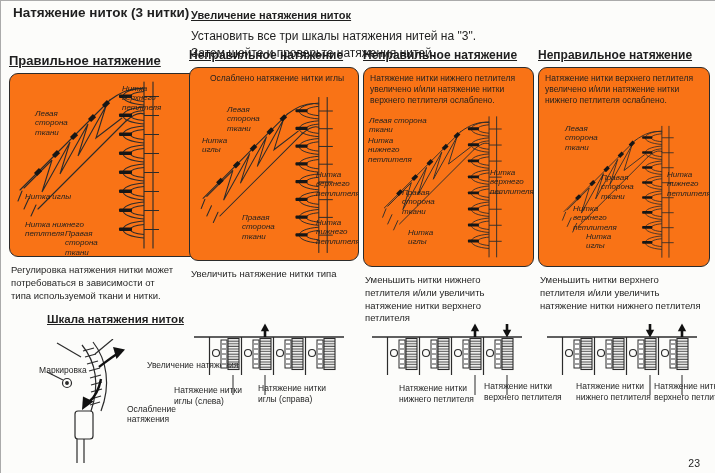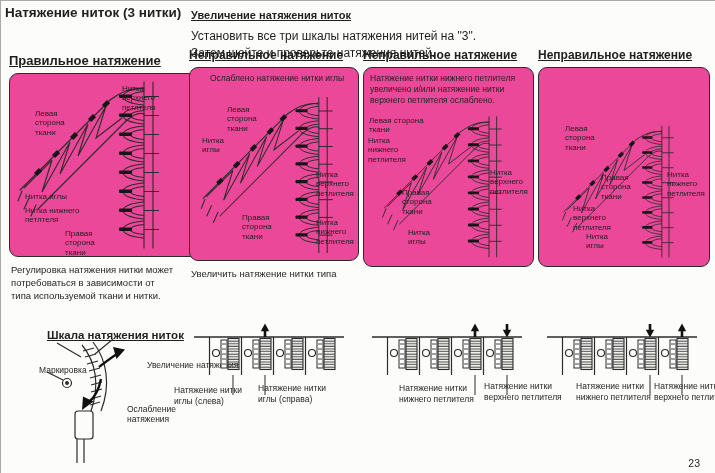--- a/index.html
+++ b/index.html
@@ -12,24 +12,24 @@
   }
   .abs{position:absolute;}
   .page-title{font-size:13.5px;font-weight:bold;}
   .sec-head{font-size:11px;font-weight:bold;text-decoration:underline;margin:0;}
   .intro-text{font-size:12px;line-height:1.4;margin:7px 0 0 0;}
   .col{position:absolute;}
   .col-head{font-size:12px;font-weight:bold;text-decoration:underline;margin:0 0 5px 0;white-space:nowrap;}
   .col-head.big{font-size:13px;}
   .dbox{
     position:relative;border:1.3px solid #2b2b2b;border-radius:9px;
-    background:#ec4899;overflow:hidden;
+    background:#f97316;overflow:hidden;
   }
   .note{font-size:8.5px;line-height:1.3;margin:0;padding:5px 6px 0 6px;}
-  .lab{position:absolute;font-size:8px;line-height:1.18;}
+  .lab{position:absolute;font-size:8px;line-height:1.18;font-style:italic;}
   .caption{font-size:9.5px;line-height:1.35;margin:7px 0 0 2px;}
   .art{position:absolute;left:0;}
   .dial-group{position:absolute;}
   .dg-lab{position:absolute;font-size:8.5px;line-height:1.25;}
   .scale-lab{position:absolute;font-size:8.5px;line-height:1.2;margin-left:24px;}
   .pageno{position:absolute;right:16px;bottom:5px;font-size:10.5px;}
   svg{display:block;}
 </style>
 </head>
 <body>
@@ -113,40 +113,40 @@
     </g>
     <g id="arr-down">
       <line x1="0" y1="-4" x2="0" y2="3" stroke="#111" stroke-width="2.6"></line>
       <path d="M-4.2,1.8 L0,9.5 L4.2,1.8 Z" fill="#111" stroke="none"></path>
     </g>
   </defs>
 </svg>
 
 <div class="page">
 
-  <div class="abs page-title" style="left:4px;top:4px">Натяжение ниток (3 нитки)</div>
+  <div class="abs page-title" style="left:12px;top:4px">Натяжение ниток (3 нитки)</div>
 
   <div class="abs" style="left:190px;top:8px;width:350px">
     <h2 class="sec-head">Увеличение натяжения ниток</h2>
     <p class="intro-text">
       <span>Установить все три шкалы натяжения нитей на "3".</span><br>
       <span>Затем шейте и проверьте натяжения нитей.</span>
     </p>
   </div>
 
   <div class="col" style="left:8px;top:52px;width:208px">
     <h3 class="col-head big">Правильное натяжение</h3>
     <div class="dbox" style="height:182px">
       <svg class="art" style="top:0;width:172px;height:180px">
           <use href="#stitch-art"></use>
         </svg>
       <span class="lab" style="left:112px;top:10px;width:55px">Нитка верхнего петлтеля</span>
       <span class="lab" style="left:25px;top:35px;width:46px">Левая сторона ткани</span>
       <span class="lab" style="left:15px;top:118px;width:60px">Нитка иглы</span>
-      <span class="lab" style="left:15px;top:132px;width:62px">Нитка нижнего петлтеля</span>
+      <span class="lab" style="left:15px;top:146px;width:62px">Нитка нижнего петлтеля</span>
       <span class="lab" style="left:55px;top:155px;width:46px">Правая сторона ткани</span>
     </div>
     <p class="caption" style="width:165px">Регулировка натяжения нитки может потребоваться в зависимости от типа используемой ткани и нитки.</p>
   </div>
 
   <div class="col" style="left:188px;top:47px;width:170px">
     <h3 class="col-head">Неправильное натяжение</h3>
     <div class="dbox" style="height:192px">
       <p class="note" style="padding-left:20px;width:140px">Ослаблено натяжение нитки иглы</p>
       <svg class="art" style="top:22px;width:168px;height:168px">
@@ -167,37 +167,40 @@
       <p class="note" style="width:158px">Натяжение нитки нижнего петлителя увеличено и/или натяжение нитки верхнего петлителя ослаблено.</p>
       <svg class="art" style="top:42px;width:169px;height:152px">
           <use href="#stitch-art"></use>
         </svg>
       <span class="lab" style="left:5px;top:48px;width:60px">Левая сторона ткани</span>
       <span class="lab" style="left:4px;top:68px;width:46px">Нитка нижнего петлителя</span>
       <span class="lab" style="left:38px;top:120px;width:46px">Правая сторона ткани</span>
       <span class="lab" style="left:44px;top:160px;width:36px">Нитка иглы</span>
       <span class="lab" style="left:126px;top:100px;width:42px">Нитка верхнего петлителя</span>
     </div>
+    <p class="caption" style="width:163px">Уменьшить нитки нижнего петлителя и/или увеличить натяжение нитки верхнего петлителя</p>
   </div>
 
   <div class="col" style="left:537px;top:47px;width:172px">
     <h3 class="col-head">Неправильное натяжение</h3>
     <div class="dbox" style="height:198px">
+      <p class="note" style="width:152px">Натяжение нитки верхнего петлителя увеличено и/или натяжение нитки нижнего петлителя ослаблено.</p>
       <svg class="art" style="top:52px;width:170px;height:142px">
           <use href="#stitch-art"></use>
         </svg>
       <span class="lab" style="left:26px;top:56px;width:46px">Левая сторона ткани</span>
       <span class="lab" style="left:62px;top:105px;width:46px">Правая сторона ткани</span>
       <span class="lab" style="left:34px;top:136px;width:46px">Нитка верхнего петлителя</span>
       <span class="lab" style="left:47px;top:164px;width:36px">Нитка иглы</span>
       <span class="lab" style="left:128px;top:102px;width:42px">Нитка нижнего петлителя</span>
     </div>
-  </div>
-
-  <div class="abs" style="left:46px;top:328px">
+    <p class="caption" style="width:163px">Уменьшить нитки верхнего петлителя и/или увеличить натяжение нитки нижнего петлителя</p>
+  </div>
+
+  <div class="abs" style="left:46px;top:312px">
     <h3 class="sec-head" style="font-size:11.5px">Шкала натяжения ниток</h3>
   </div>
   <svg class="abs" style="left:36px;top:338px" width="140" height="128" viewBox="0 0 140 128">
     <g fill="none" stroke="#2b2b2b" stroke-width="1.2">
       <path d="M45,6 C59,23 63,46 54,72"></path>
       <path d="M56,3 C70,21 74,46 64,72"></path>
       <line x1="46" y1="12" x2="57" y2="9"></line>
         <line x1="48" y1="18" x2="59" y2="15"></line>
       <line x1="50" y1="25" x2="61" y2="22"></line>
         <line x1="52" y1="32" x2="63" y2="29"></line>

